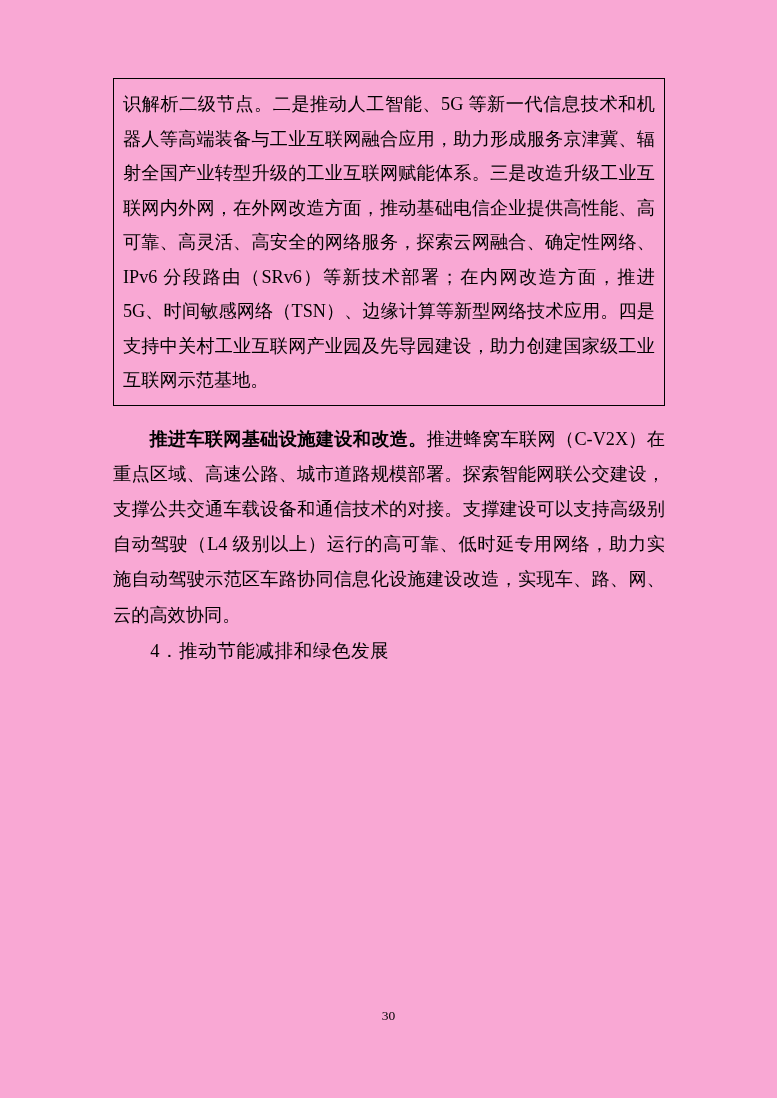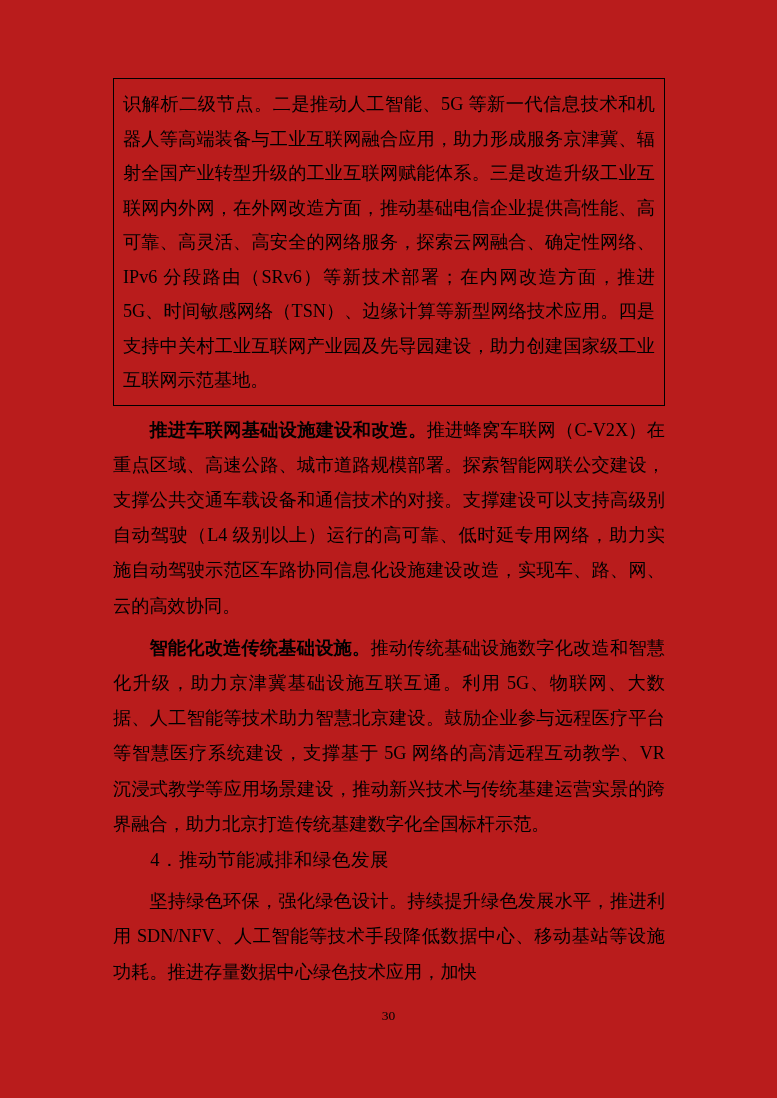--- a/index.html
+++ b/index.html
@@ -7,21 +7,21 @@
     padding: 0;
     background: #b8b8b8;
   }
   body {
     font-family: "Liberation Serif", "DejaVu Serif", serif;
   }
   .page {
     position: relative;
     width: 777px;
     height: 1098px;
-    background: #b91c1c;
+    background: #f9a8d4;
     overflow: hidden;
     box-sizing: border-box;
   }
   .content {
     position: absolute;
     left: 113px;
     top: 78px;
     width: 552px;
   }
   .boxed {
@@ -39,21 +39,21 @@
     color: #000;
     letter-spacing: 0px;
   }
   .boxed p {
     line-height: 34.5px;
   }
   .indent {
     text-indent: 2em;
   }
   .body-para {
-    margin-top: 7px;
+    margin-top: 16px;
   }
   .lead {
     font-weight: bold;
   }
   h2.section-heading {
     font-size: 18.6px;
     line-height: 35.2px;
     font-weight: normal;
     margin: 0;
     text-indent: 2em;
@@ -75,22 +75,20 @@
 
 <div class="page">
   <div class="content">
 
     <div class="boxed">
       <p>识解析二级节点。二是推动人工智能、5G 等新一代信息技术和机器人等高端装备与工业互联网融合应用，助力形成服务京津冀、辐射全国产业转型升级的工业互联网赋能体系。三是改造升级工业互联网内外网，在外网改造方面，推动基础电信企业提供高性能、高可靠、高灵活、高安全的网络服务，探索云网融合、确定性网络、IPv6 分段路由（SRv6）等新技术部署；在内网改造方面，推进 5G、时间敏感网络（TSN）、边缘计算等新型网络技术应用。四是支持中关村工业互联网产业园及先导园建设，助力创建国家级工业互联网示范基地。</p>
     </div>
 
     <p class="indent body-para"><span class="lead">推进车联网基础设施建设和改造。</span><span>推进蜂窝车联网（C-V2X）在重点区域、高速公路、城市道路规模部署。探索智能网联公交建设，支撑公共交通车载设备和通信技术的对接。支撑建设可以支持高级别自动驾驶（L4 级别以上）运行的高可靠、低时延专用网络，助力实施自动驾驶示范区车路协同信息化设施建设改造，实现车、路、网、云的高效协同。</span></p>
 
-    <p class="indent body-para"><span class="lead">智能化改造传统基础设施。</span><span>推动传统基础设施数字化改造和智慧化升级，助力京津冀基础设施互联互通。利用 5G、物联网、大数据、人工智能等技术助力智慧北京建设。鼓励企业参与远程医疗平台等智慧医疗系统建设，支撑基于 5G 网络的高清远程互动教学、VR 沉浸式教学等应用场景建设，推动新兴技术与传统基建运营实景的跨界融合，助力北京打造传统基建数字化全国标杆示范。</span></p>
 
     <h2 class="section-heading">4．推动节能减排和绿色发展</h2>
 
-    <p class="indent body-para">坚持绿色环保，强化绿色设计。持续提升绿色发展水平，推进利用 SDN/NFV、人工智能等技术手段降低数据中心、移动基站等设施功耗。推进存量数据中心绿色技术应用，加快</p>
 
   </div>
 
   <div class="pagenum">30</div>
 </div>
 
 </body></html>

